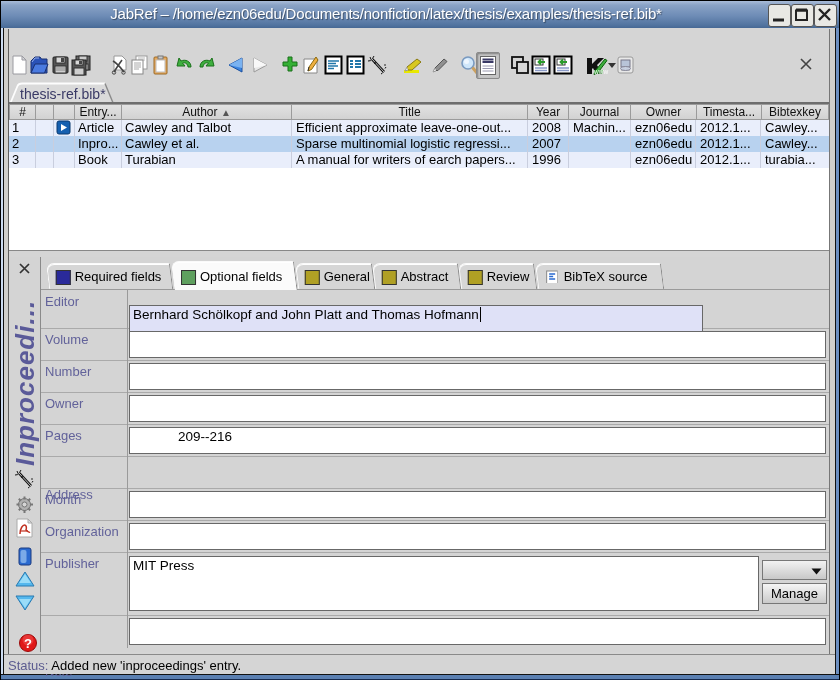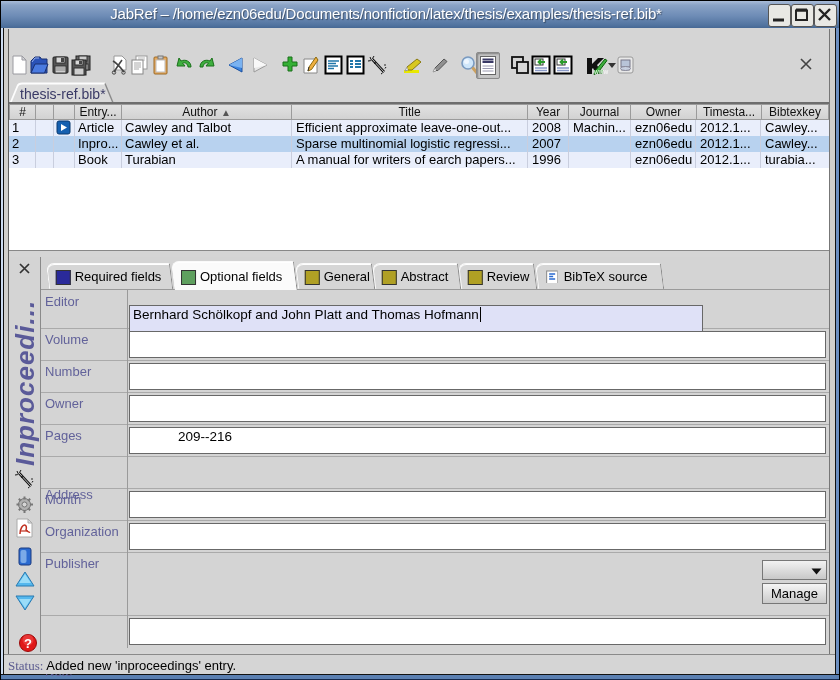--- a/index.html
+++ b/index.html
@@ -391,26 +391,27 @@
       <div class="flabel" style="top:234px;">Organization</div>
       <div class="flabel" style="top:266px;">Publisher</div>
       <div class="flabel" style="top:329px;margin-top:45px;">Note</div>
       <div class="finput" style="top:15px;height:34px;width:574px;background:#dfe1f7;">Bernhard Schölkopf and John Platt and Thomas Hofmann<span style="border-left:1px solid #000;margin-left:1px;"></span></div>
       <div class="finput" style="top:41px;height:27px;width:697px;"></div>
       <div class="finput" style="top:73px;height:27px;width:697px;"></div>
       <div class="finput" style="top:105px;height:27px;width:697px;"></div>
       <div class="finput" style="top:137px;height:27px;width:697px;padding-left:48px;">209--216</div>
       <div class="finput" style="top:201px;height:27px;width:697px;"></div>
       <div class="finput" style="top:233px;height:27px;width:697px;"></div>
+      <div class="finput" style="top:266px;height:55px;width:630px;">MIT Press</div>
       <div style="position:absolute;left:721px;top:270px;width:65px;height:20px;background:linear-gradient(#f2f2f2,#c8c8c8);border:1px solid #777;box-sizing:border-box;">
           <svg style="position:absolute;right:4px;top:7px;" width="11" height="7">
             <path d="M0.5 0.5 h10 l-5 6 z" fill="#111"></path>
           </svg>
         </div>
       <div style="position:absolute;left:721px;top:293px;width:65px;height:21px;background:linear-gradient(#f5f5f5,#cacaca);border:1px solid #777;box-sizing:border-box;text-align:center;font-size:13px;line-height:19px;">Manage</div>
       <div class="finput" style="top:328px;height:27px;width:697px;"></div>
     </div>
   </div>
 
   <div class="abs" id="status">
-      <span style="position:absolute;left:4px;top:3px;"><span style="color:#5c5c90;font-family:Liberation Serif, serif;">Status:</span> Added new 'inproceedings' entry.</span>
+      <span style="position:absolute;left:4px;top:3px;"><span style="color:#5c5c90;">Status:</span> Added new 'inproceedings' entry.</span>
     </div>
 </div>
 
 </body></html>

